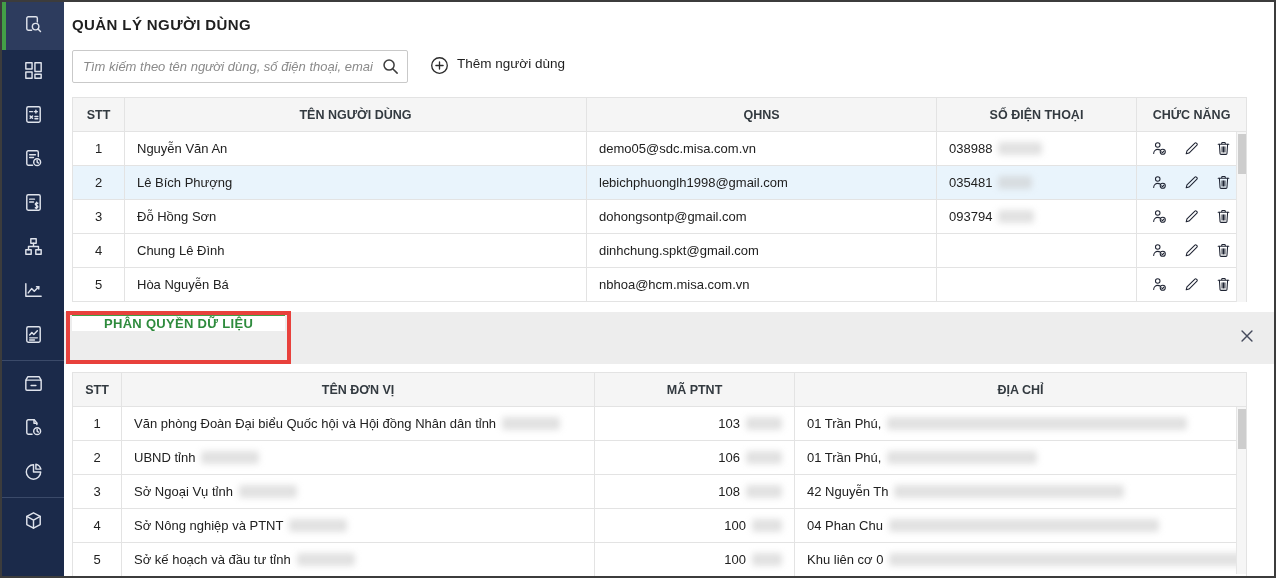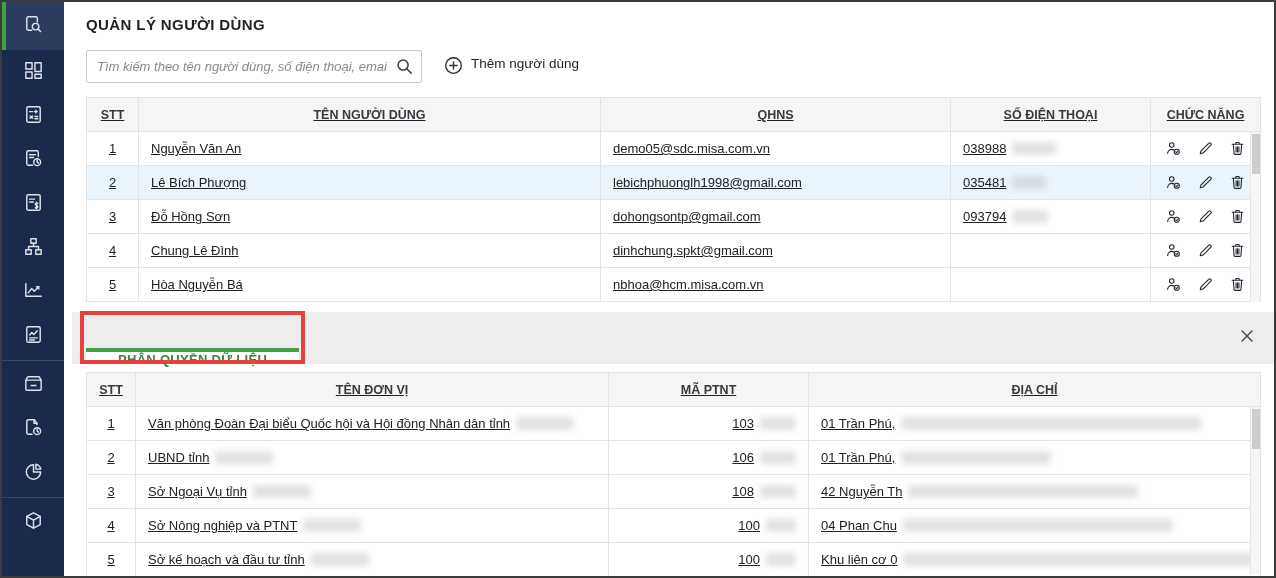--- a/index.html
+++ b/index.html
@@ -15,35 +15,35 @@
   .side-item { height:44px; display:flex; align-items:center; justify-content:center;
                cursor:pointer; position:relative; flex:0 0 44px; }
   .side-item svg { width:23px; height:23px; stroke:#dfe3ec; fill:none;
                    stroke-width:1.5; stroke-linecap:round; stroke-linejoin:round; }
   .side-item.active { background:#2d3c5e; height:48px; flex:0 0 48px; }
   .side-item.active::before { content:""; position:absolute; left:0; top:0; bottom:0;
                               width:4px; background:#43a047; }
   .side-div { height:1px; background:#3b4a69; margin:2px 0; flex:0 0 1px; }
 
   
-  .main { flex:1; overflow:hidden; padding:14px 0 0 22px; position:relative; }
+  .main { flex:1; overflow:hidden; padding:14px 0 0 8px; position:relative; }
   .page-title { font-size:15px; font-weight:700; letter-spacing:.4px; color:#1f1f1f; }
 
   .toolbar { display:flex; align-items:center; margin-top:17px; }
   .search-wrap { position:relative; width:336px; }
   .search-wrap input { width:336px; height:33px; border:1px solid #c9c9c9; border-radius:2px;
                        padding:0 34px 0 10px; font-size:13px; font-family:inherit; color:#333; }
   .search-wrap input::placeholder { font-style:italic; color:#8a8a8a; }
   .search-wrap .mag { position:absolute; right:8px; top:7px; }
   .add-user { display:flex; align-items:flex-start; gap:8px; margin-left:22px; cursor:pointer;
               font-size:13.5px; color:#1f1f1f; background:none; border:none; font-family:inherit; }
 
   
   .tbl-wrap { position:relative; margin-top:14px; width:1174px; }
-  table { border-collapse:collapse; table-layout:fixed; width:1174px; background:#fff;text-decoration:underline; }
+  table { border-collapse:collapse; table-layout:fixed; width:1174px; background:#fff; }
   th, td { border:1px solid #e3e3e3; font-size:13px; overflow:hidden; white-space:nowrap; }
   th { background:#f5f5f5; color:#333a40; font-weight:700; font-size:12.5px;
        height:34px; text-align:center; }
   td { height:34px; padding:0 12px; color:#212121; }
   td.c { text-align:center; padding:0; }
   tr.hl td { background:#e9f4fc; }
   td.actions { padding:0; }
   .act-icons { display:flex; align-items:center; justify-content:center; gap:15px; }
   .act-icons svg { width:17px; height:17px; stroke:#1f2433; fill:none; stroke-width:1.5;
                    stroke-linecap:round; stroke-linejoin:round; cursor:pointer; }
@@ -52,21 +52,21 @@
   .code-cell { text-align:right; }
 
   .vscroll { position:absolute; right:0; width:10px; background:#f6f6f6;
              border-left:1px solid #e6e6e6; }
   .vscroll .thumb { position:absolute; top:2px; left:1px; width:8px; height:40px; background:#cdcdcd; }
 
   
   .tabbar { margin-top:10px; margin-left:-14px; padding-left:14px; height:52px;
             background:#ededed; display:flex; align-items:stretch; position:relative; }
   .tab { display:flex; align-items:center; padding:0 28px; font-size:13px; font-weight:700;
-         letter-spacing:.3px; color:#9aa0a6; cursor:pointer;margin-top:36px; }
+         letter-spacing:.3px; color:#9aa0a6; cursor:pointer; }
   .tab-active-wrap { position:relative; }
   .tab.active { background:#fff; border-top:4px solid #43a047; color:#2e8b3d; padding:0 32px; }
   .annotation { position:absolute; top:-1px; left:-6px; right:-6px; bottom:0;
                 border:4px solid #e8413c; pointer-events:none; }
   .tab-close { margin-left:auto; align-self:center; margin-right:18px; cursor:pointer; }
   .tab-close svg { width:18px; height:18px; stroke:#454a5c; stroke-width:1.6; stroke-linecap:round; }
 
   .units-wrap { margin-top:8px; }
 </style>
 </head>

